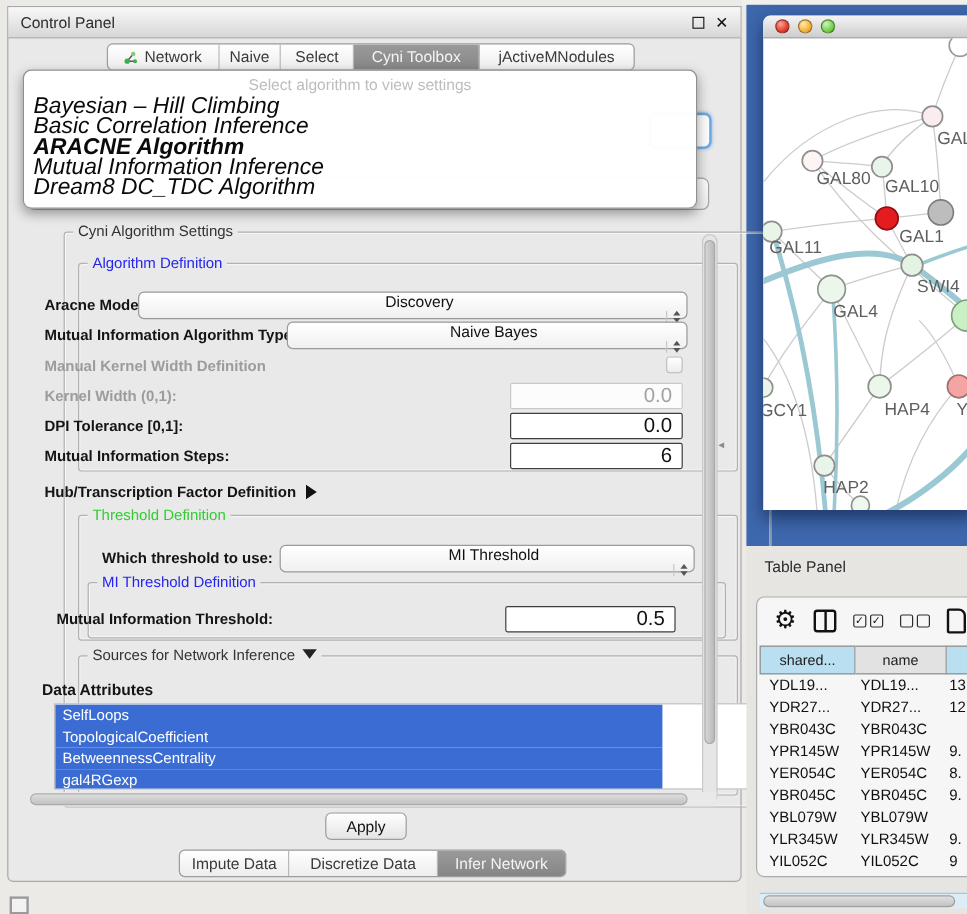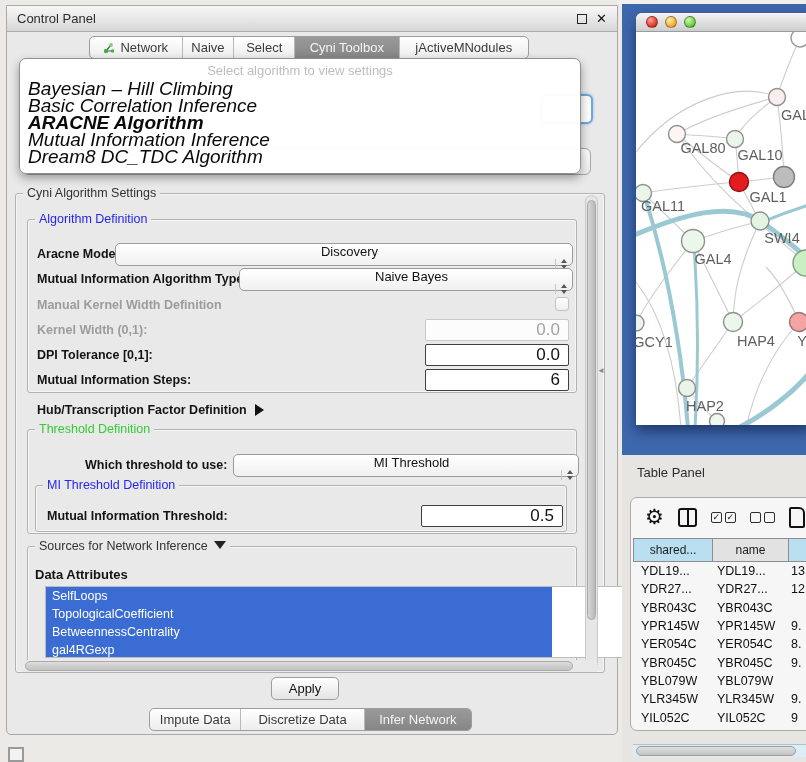--- a/index.html
+++ b/index.html
@@ -38,21 +38,21 @@
   
   .ghost-combo-focus { position:absolute; left:534px; top:88px; width:52px; height:30px;
       background:#fdfdfd; border:2px solid #6ea7dc; border-radius:6px;
       box-shadow:0 0 3px #86b8e8; z-index:10; }
   .ghost-combo2 { position:absolute; left:16px; top:142px; width:568px; height:27px;
       background:linear-gradient(#fbfbfb,#ededed); border:1px solid #a5a5a5; border-radius:6px;
       z-index:10; display:flex; align-items:center; padding-left:14px; font-size:13px; color:#c3c3c3; }
 
   
   .group { position:absolute; border:1px solid #b2b2b2; border-radius:3px;
-           box-shadow:inset 0 0 0 1px rgba(255,255,255,0.55); }
+           box-shadow:inset 0 0 0 1px rgba(255,255,255,0.55);margin-left:38px; }
   .group-label { position:absolute; top:-8px; left:7px; background:#e9e9e9; padding:0 4px;
            font-size:12.5px; color:#333; white-space:nowrap; }
   .group-label.blue { color:#2525ee; }
   .group-label.green { color:#33cc33; }
 
   .lbl { position:absolute; font-size:12.5px; font-weight:bold; color:#141414; white-space:nowrap; }
   .lbl.dim { color:#9c9c9c; }
 
   .combo { position:absolute; background:linear-gradient(#ffffff,#f0f0f0); border:1px solid #9b9b9b;
            border-radius:5px; display:flex; align-items:center; font-size:13px; color:#111;

